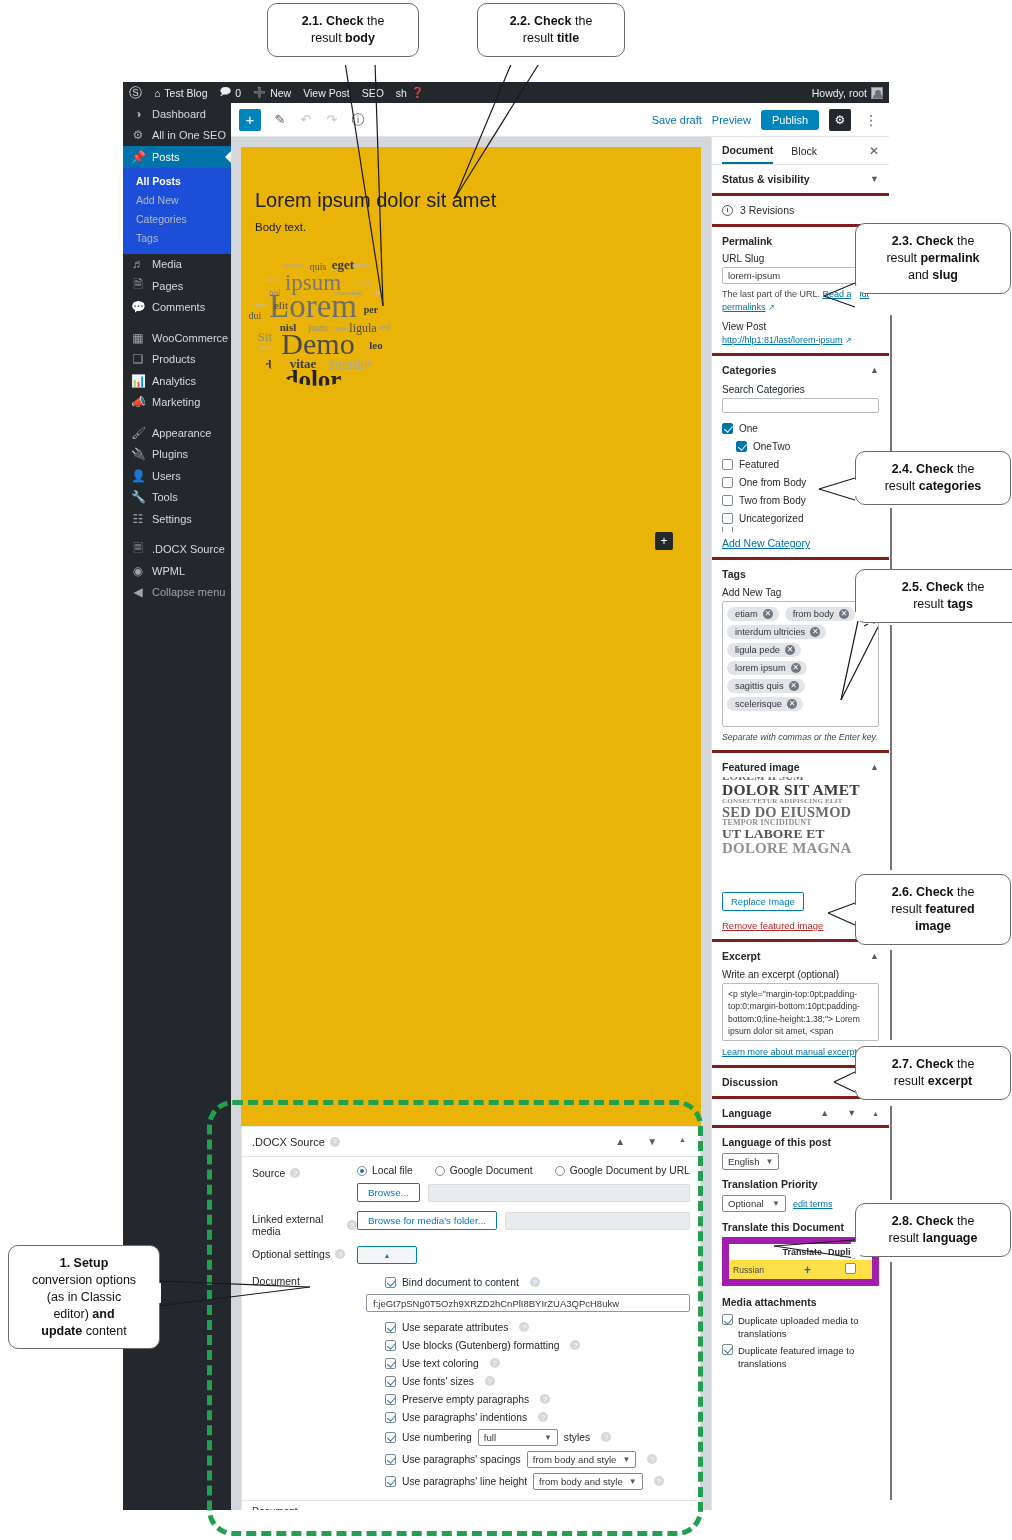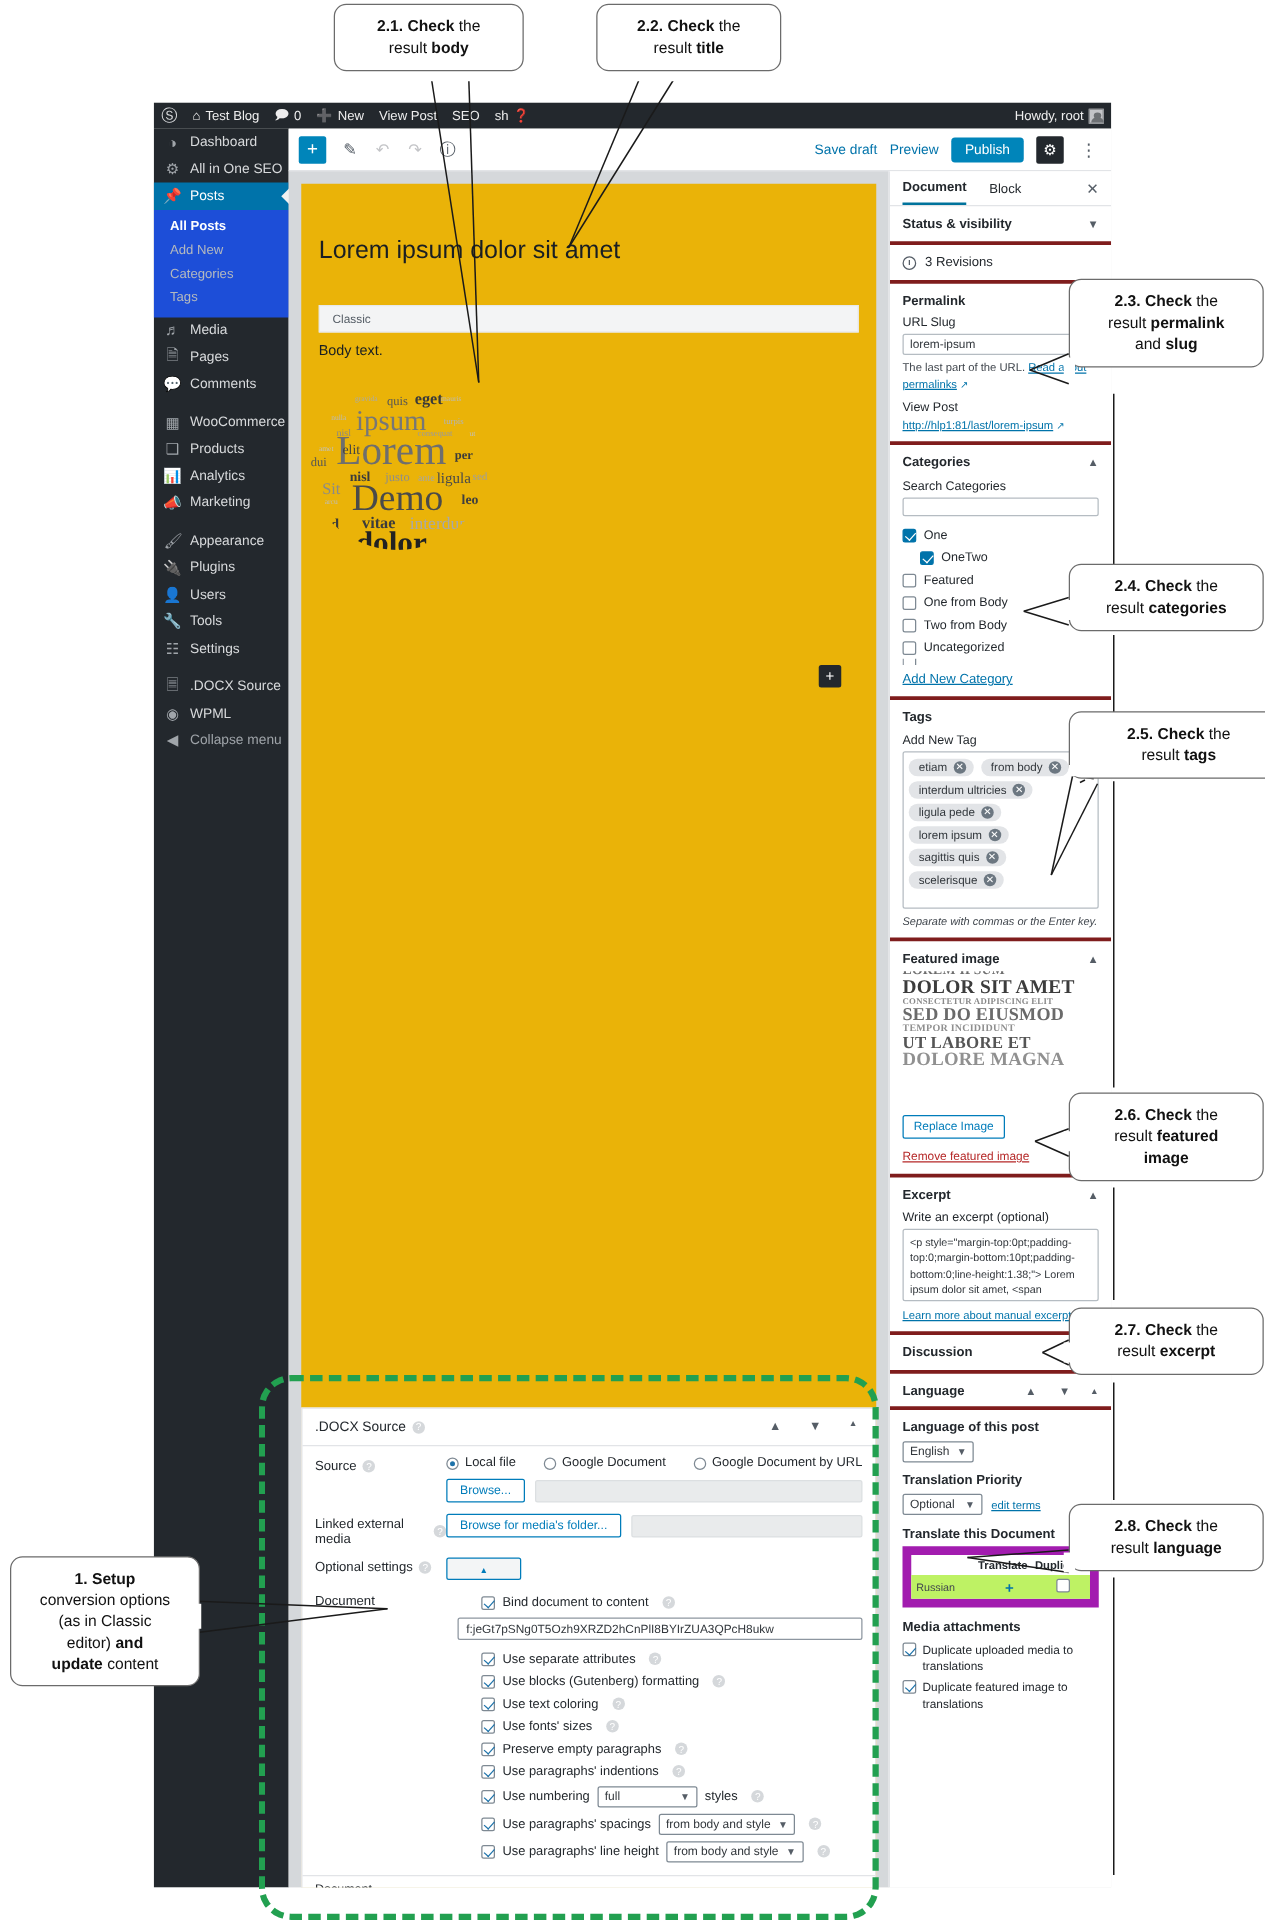--- a/index.html
+++ b/index.html
@@ -214,21 +214,21 @@
   }
 
   .sel{
     display:inline-flex; align-items:center; gap:6px;
     border:1px solid #7e8993; border-radius:2px; height:17px; padding:0 5px;
     font-size:9.6px; background:#fff; color:#32373c;
   }
   .sel .cv{ font-size:8px; color:#555d66; }
   .trans-table{ border:7px solid #a21caf; margin-top:4px; }
   .tt-head{ display:flex; font-size:9px; font-weight:bold; padding:3px 4px; gap:6px; }
-  .tt-row{ display:flex; font-size:8.6px; background:#bef264; padding:3px 4px; gap:6px; align-items:center;}
+  .tt-row{ display:flex; font-size:8.6px; background:#fde047; padding:3px 4px; gap:6px; align-items:center;}
   .tt-c1{ width:56px; color:#40464d;}
   .tt-c2{ width:46px; text-align:center; }
   .tt-c3{ width:40px; text-align:center; }
   .plus-blue{ color:#0073aa; font-weight:bold; font-size:12px; line-height:1;}
 
   
   .docx-panel{
     position:absolute; left:118px; top:1044px; width:460px; background:#fff;
     border:1px solid #e2e4e7; font-size:10.5px; color:#23282d;
   }
@@ -458,21 +458,20 @@
         <span class="lnk-btn">Preview</span>
         <span class="btn-publish">Publish</span>
         <span class="btn-gear">⚙</span>
         <span class="btn-dots">⋮</span>
       </div>
     </div>
 
     <div class="canvas">
       <div class="post-sheet">
         <div class="post-title">Lorem ipsum dolor sit amet</div>
-        <div class="classic-bar">Classic</div>
         <div class="body-text">Body text.</div>
         <div class="wordcloud">
           <svg width="150" height="150" viewBox="0 0 150 150">
             <defs>
                 <clipPath id="wcclip">
                   <circle cx="75" cy="75" r="74"></circle>
                 </clipPath>
               </defs>
             <g clip-path="url(#wcclip)" font-family="Liberation Serif, serif" text-anchor="middle">
               <text x="75" y="33" font-size="10" fill="#555">quis</text>

